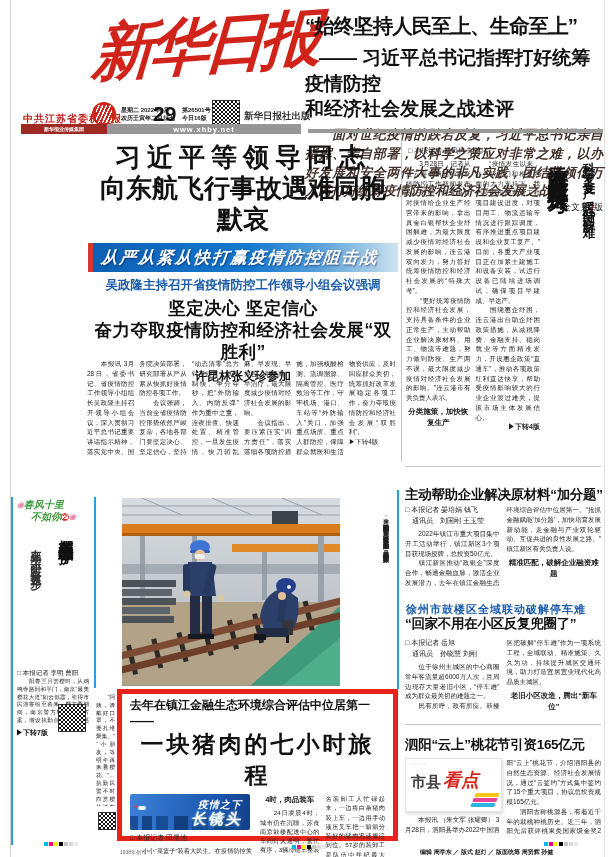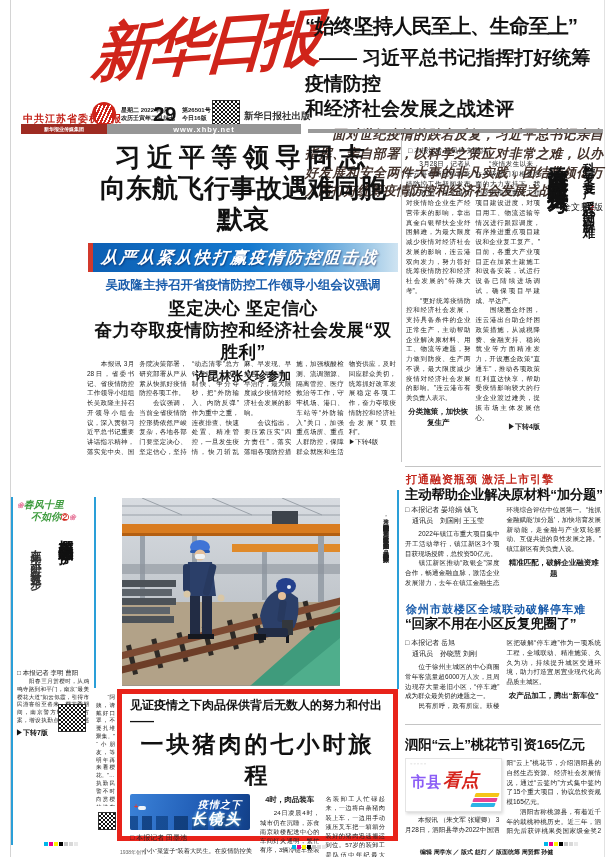--- a/index.html
+++ b/index.html
@@ -74,21 +74,21 @@
   .yq .fig .hd:after{content:"";position:absolute;left:0;top:4px;width:8px;height:4px;background:#eef4f8;border-radius:2px;}
   .yq .fig .bd{width:12px;height:16px;background:#e8f1fa;border-radius:3px 3px 0 0;margin:1px auto 0;position:relative;}
   .yq .fig .bd:after{content:"+";position:absolute;right:0;top:1px;color:#e03b2f;font-size:7px;font-weight:900;}
   .yq .t1{position:absolute;right:8px;top:4px;color:#fff;font-size:10px;font-weight:900;font-style:italic;letter-spacing:1px;}
   .yq .t2{position:absolute;right:8px;top:16px;color:#fff;font-size:15px;font-weight:900;font-style:italic;
           letter-spacing:2px;text-shadow:0 0 3px #8fd4ff,1px 1px 0 #0a3066;}
   
   .cx{width:100%;height:52px;border:1px solid #e4e4e4;box-shadow:1px 2px 3px rgba(0,0,0,.15);
       position:relative;background:#fff;margin-bottom:3px;break-inside:avoid;}
   .cx .dots{font-size:4px;color:#bbb;letter-spacing:1px;position:absolute;left:4px;top:2px;}
-  .cx .b{position:absolute;left:5px;top:12px;font-size:15px;font-weight:900;color:#8b5cf6;}
+  .cx .b{position:absolute;left:5px;top:12px;font-size:15px;font-weight:900;color:#404040;}
   .cx .r{position:absolute;left:37px;top:8px;font-size:18px;font-weight:900;font-style:italic;color:#d6251d;}
   .cx .books{position:absolute;right:4px;bottom:4px;width:26px;height:16px;}
   .cx .books i{position:absolute;left:0;width:24px;height:4px;border-radius:1px;transform:skewX(-20deg);}
   .cx .books i:nth-child(1){bottom:0;background:#2bb3e6;}
   .cx .books i:nth-child(2){bottom:5px;background:#e84393;left:2px;}
   .cx .books i:nth-child(3){bottom:10px;background:#f5c518;left:4px;}
   
   .reg{display:flex;gap:1px;}
   .reg i{width:4px;height:4px;display:block;}
   .footer-credits{font-size:6px;font-weight:bold;color:#222;}
@@ -162,42 +162,41 @@
       <div class="subhead">分类施策，加快恢复生产</div>
       <div class="pre">　　“疫情发生以来，在各级部门和相关方面的大力支持下，我们及时梳理重点工程项目建设进度，对项目用工、物流运输等情况进行跟踪调度，有序推进重点项目建设和企业复工复产。”目前，各重大产业项目正在加紧土建施工和设备安装，试运行设备已陆续进场调试，确保项目早建成、早达产。
 　　围绕惠企纾困，连云港出台助企纾困政策措施，从减税降费、金融支持、稳岗就业等方面精准发力，开设惠企政策“直通车”，推动各项政策红利直达快享，帮助受疫情影响较大的行业企业渡过难关，提振市场主体发展信心。</div>
       <div class="jp" style="font-size:7px;">▶下转4版</div>
     </div>
   </div>
   <div class="abs v" style="left:544px;top:150px;height:312px;font-size:21px;font-weight:900;letter-spacing:2px;">连云港双向发力应对『特殊大考』</div>
   <div class="abs v" style="left:580px;top:152px;height:250px;font-size:12.5px;font-weight:900;letter-spacing:5px;">科学复工复产 暖心纾困解难</div>
 
   <div class="abs rule" style="left:405px;top:466px;width:196px;height:1px;"></div>
-  <div class="abs kick-red" style="left:406px;top:472px;">打通融资瓶颈 激活上市引擎</div>
   <div class="abs rc-h" style="left:405px;top:486px;">主动帮助企业解决原材料“加分题”</div>
   <div class="abs" style="left:405px;top:505px;width:196px;height:88px;overflow:hidden;">
     <div class="cols" style="column-count:2;column-gap:7px;height:88px;">
       <div class="byline">□ 本报记者 晏培娟 钱飞</div>
       <div class="byline" style="margin-bottom:3px;">　通讯员　刘国刚 王玉莹</div>
       <div class="pre">　　2022年镇江市重大项目集中开工活动举行，镇江新区3个项目获现场授牌，总投资50亿元。
 　　镇江新区推动“政银企”深度合作，畅通金融血脉，激活企业发展潜力，去年在镇江金融生态环境综合评估中位居第一。“抢抓金融赋能‘加分题’，加快培育发展新动能，走金融与产业双轮驱动、互促共进的良性发展之路。”镇江新区有关负责人说。</div>
       <div class="subhead">精准匹配，破解企业融资难题</div>
 
     </div>
   </div>
 
   <div class="abs kick-blue" style="left:406px;top:602px;">徐州市鼓楼区全域联动破解停车难</div>
   <div class="abs rc-h" style="left:405px;top:615px;">“回家不用在小区反复兜圈了”</div>
   <div class="abs" style="left:405px;top:638px;width:196px;height:80px;overflow:hidden;">
     <div class="cols" style="column-count:2;column-gap:7px;height:80px;">
       <div class="byline">□ 本报记者 岳旭</div>
       <div class="byline" style="margin-bottom:3px;">　通讯员　孙晓慧 刘刚</div>
       <div class="pre">　　位于徐州主城区的中心商圈常年客流量超6000万人次，且周边现存大量老旧小区，“停车难”成为群众最关切的难题之一。
 　　民有所呼，政有所应。鼓楼区把破解“停车难”作为一项系统工程，全域联动、精准施策、久久为功，持续提升城区交通环境，助力打造宜居宜业现代化高品质主城区。</div>
-      <div class="subhead">农产品加工，腾出“新车位”</div>
+      <div class="subhead">老旧小区改造，腾出“新车位”</div>
 
     </div>
   </div>
 
   <div class="abs rule" style="left:405px;top:724px;width:196px;height:1px;"></div>
   <div class="abs rc-h" style="left:405px;top:736px;">泗阳“云上”桃花节引资165亿元</div>
   <div class="abs" style="left:405px;top:758px;width:196px;height:86px;overflow:hidden;">
     <div class="cols" style="column-count:2;column-gap:7px;height:86px;">
       <div class="cx">
         <span class="dots">○○○○○</span>
@@ -311,21 +310,21 @@
       <line x1="0" y1="188" x2="218" y2="188" stroke="#8c8c8c"></line>
     </svg>
   </div>
 
   <div class="abs v caption" style="left:346px;top:502px;height:180px;width:44px;">
     <span>　　连日来，位于南京的轨道交通装备企业统筹做好疫情防控和生产经营，开足马力加紧生产，全力保障重点工程项目建设需求。图为员工在生产车间加紧作业。</span>
     <span style="font-weight:bold;">通讯员 徐十元 本报记者 陈俨 摄</span>
   </div>
 
   <div class="abs redbox" style="left:117px;top:689px;width:281px;height:152px;">
-    <div class="pork-kick">见证疫情之下肉品保供背后无数人的努力和付出——</div>
+    <div class="pork-kick">去年在镇江金融生态环境综合评估中位居第一——</div>
     <div class="pork-h">一块猪肉的七小时旅程</div>
     <div style="display:flex;gap:8px;">
       <div style="width:122px;flex:none;">
         <div class="yq">
           <span class="fig"><span class="hd"></span><span class="bd"></span></span>
           <span class="t1">疫情之下</span>
           <span class="t2">长镜头</span>
         </div>
         <div class="byline" style="margin:3px 0 2px;">□ 本报记者 田墨池</div>
         <div class="cols pre" style="font-size:6.2px;">　　小小“菜篮子”装着大民生。在疫情防控关键阶段，保障肉品供应也是一场硬“仗”。记者直击“一块肉”从批发配送中心到市民餐桌的“旅程”，见证疫情之下肉品保供背后无数人的努力和付出。</div>

